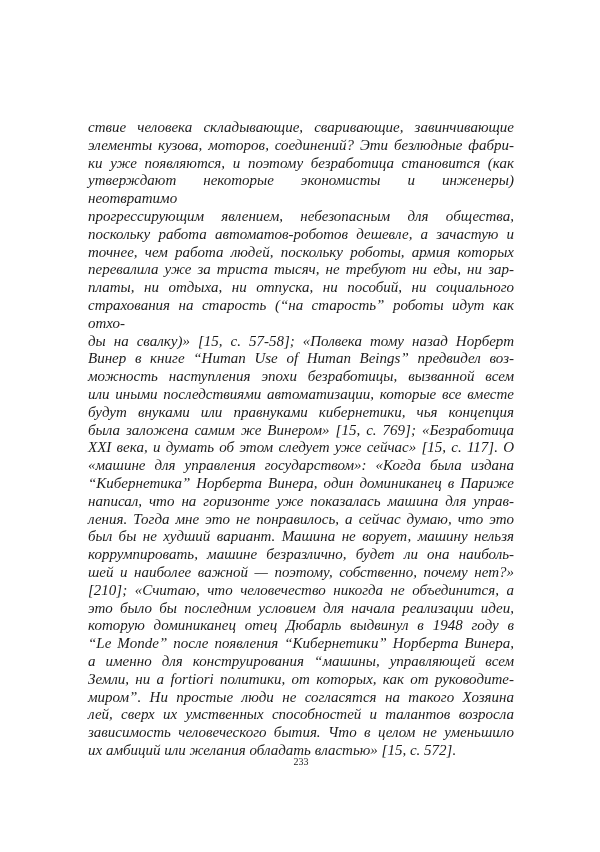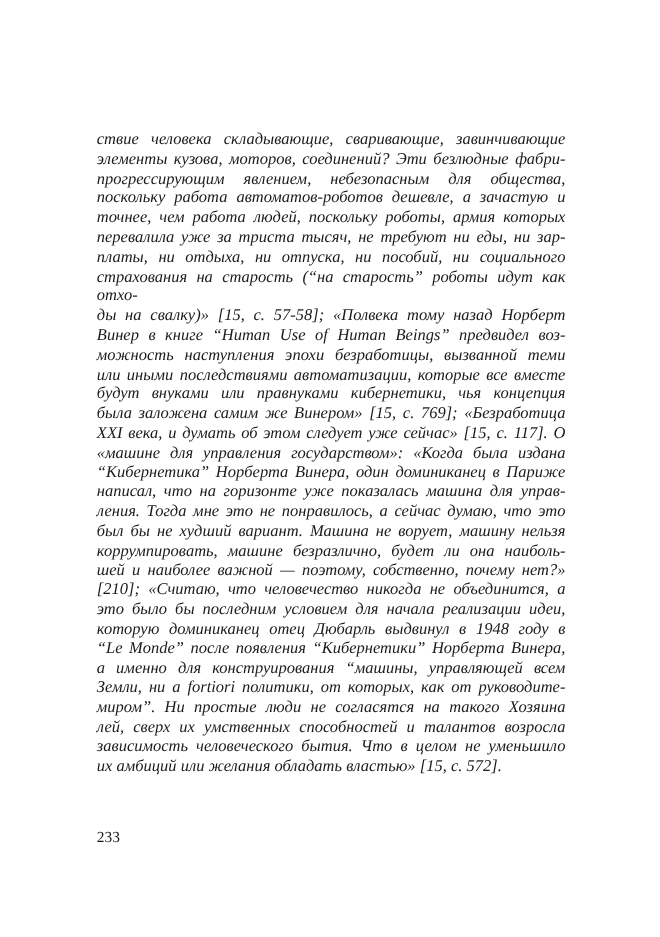--- a/index.html
+++ b/index.html
@@ -36,41 +36,43 @@
     white-space: normal;
   }
   .line-last {
     text-align-last: left;
   }
   .page-number {
     position: absolute;
     left: 88px;
     top: 754px;
     width: 426px;
-    text-align: left;
-    font-size: 14px;
+    text-align: center;
+    font-size: 10px;
     line-height: 16px;
   }
 </style>
 </head>
 <body>
 
 <div class="page">
   <div class="text-block">
       <div class="line">ствие человека складывающие, сваривающие, завинчивающие</div>
       <div class="line">элементы кузова, моторов, соединений? Эти безлюдные фабри-</div>
+      <div class="line">ки уже появляются, и поэтому безработица становится (как</div>
+      <div class="line">утверждают некоторые экономисты и инженеры) неотвратимо</div>
       <div class="line">прогрессирующим явлением, небезопасным для общества,</div>
       <div class="line">поскольку работа автоматов-роботов дешевле, а зачастую и</div>
       <div class="line">точнее, чем работа людей, поскольку роботы, армия которых</div>
       <div class="line">перевалила уже за триста тысяч, не требуют ни еды, ни зар-</div>
       <div class="line">платы, ни отдыха, ни отпуска, ни пособий, ни социального</div>
       <div class="line">страхования на старость (“на старость” роботы идут как отхо-</div>
       <div class="line">ды на свалку)» [15, с. 57-58]; «Полвека тому назад Норберт</div>
       <div class="line">Винер в книге “Human Use of Human Beings” предвидел воз-</div>
-      <div class="line">можность наступления эпохи безработицы, вызванной теми</div>
+      <div class="line">можность наступления эпохи безработицы, вызванной всем</div>
       <div class="line">или иными последствиями автоматизации, которые все вместе</div>
       <div class="line">будут внуками или правнуками кибернетики, чья концепция</div>
       <div class="line">была заложена самим же Винером» [15, с. 769]; «Безработица</div>
       <div class="line">XXI века, и думать об этом следует уже сейчас» [15, с. 117]. О</div>
       <div class="line">«машине для управления государством»: «Когда была издана</div>
       <div class="line">“Кибернетика” Норберта Винера, один доминиканец в Париже</div>
       <div class="line">написал, что на горизонте уже показалась машина для управ-</div>
       <div class="line">ления. Тогда мне это не понравилось, а сейчас думаю, что это</div>
       <div class="line">был бы не худший вариант. Машина не ворует, машину нельзя</div>
       <div class="line">коррумпировать, машине безразлично, будет ли она наиболь-</div>

